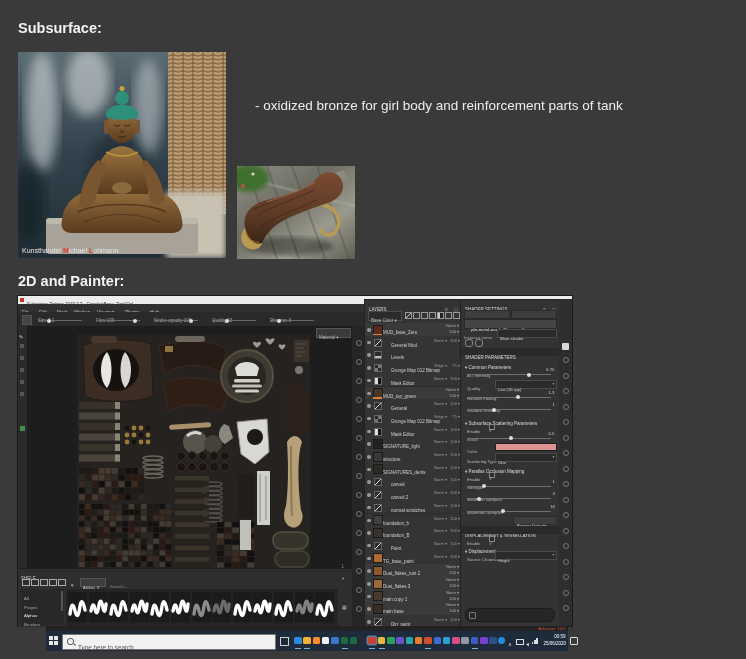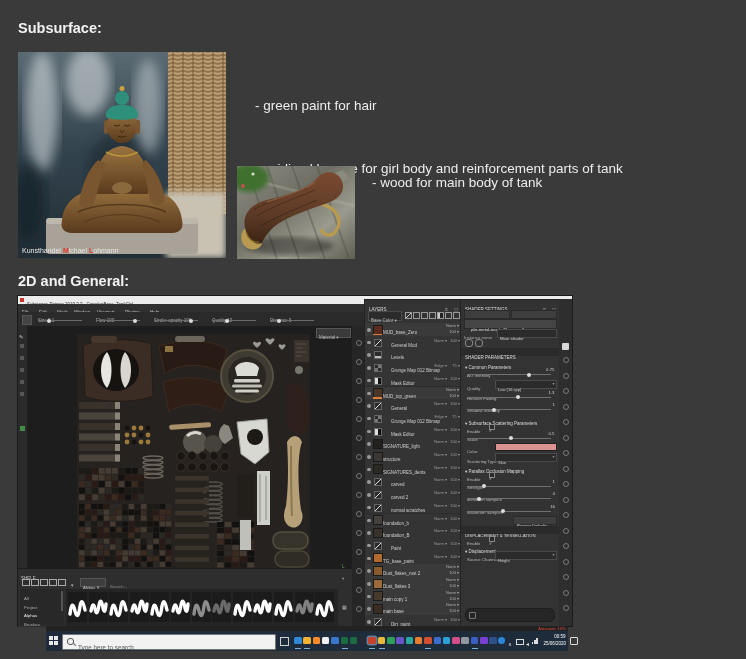--- a/index.html
+++ b/index.html
@@ -75,21 +75,20 @@
       <path d="M96,73 q3,2.4 6,0 M106,73 q3,2.4 6,0" stroke="#3a2812" stroke-width="1" fill="none"></path>
       <path d="M102,78 l2,3 l2,-3" stroke="#3a2812" stroke-width="0.8" fill="none"></path>
       <path d="M100,84 q4,2.4 8,0" stroke="#3a2812" stroke-width="1" fill="none"></path>
     </svg>
     <div class="abs" style="left:4px;bottom:4px;font-size:7px;color:#e8e8e8;">
       <span>Kunsthandel </span><span style="color:#e03a2a;font-weight:bold;">M</span><span>ichael </span><span style="color:#e03a2a;font-weight:bold;">L</span><span>ohmann</span>
     </div>
   </div>
 
   <div class="abs note" style="left:255px;top:53px;">
-    <div>- green paint for hair</div>
     <div>- oxidized bronze for girl body and reinforcement parts of tank</div>
   </div>
 
   <div class="abs" style="left:237px;top:166px;width:118px;height:93px;overflow:hidden;">
     <svg width="118" height="93" viewBox="0 0 118 93">
       <defs>
         <linearGradient id="gwood" x1="0" y1="0" x2="1" y2="1">
           <stop offset="0" stop-color="#8f8f85"></stop>
             <stop offset="0.4" stop-color="#6e6e64"></stop>
             <stop offset="0.7" stop-color="#9a9a8e"></stop>
@@ -114,23 +113,22 @@
       <path d="M84,38 C100,42 106,54 99,65 C95,71 86,70 84,63" stroke="#b89a50" stroke-width="3.5" fill="none"></path>
       <path d="M96,8 l10,-4 l6,8 l-8,6 Z" fill="#8a8a7e"></path>
       <path d="M8,62 C5,48 14,38 30,34 C55,28 72,22 80,12 C88,3 101,5 105,15 C109,26 101,34 88,38 C70,44 48,52 38,60 C31,66 27,72 25,77 C18,80 10,73 8,62 Z" fill="url(#grip)"></path>
       <path d="M20,50 C35,40 60,32 78,24 M24,60 C40,50 62,42 80,34 M16,44 C30,36 52,30 70,22" stroke="#2e1c10" stroke-width="1" fill="none" opacity="0.5"></path>
       <path d="M30,36 C50,30 68,24 78,16" stroke="#9a6a44" stroke-width="1.4" fill="none" opacity="0.7"></path>
       <path d="M8,62 C10,73 18,80 25,77 C24,84 12,87 6,78 C3,72 4,66 8,62 Z" fill="#b89a50"></path>
       <path d="M9,66 C11,73 16,77 22,76" stroke="#8a6a28" stroke-width="1.2" fill="none"></path>
     </svg>
   </div>
 
-  <div class="abs note" style="left:372px;top:172px;">- wood for main body of tank</div>
 
-  <div class="abs hdr" style="left:18px;top:273px;">2D and General:</div>
+  <div class="abs hdr" style="left:18px;top:273px;">2D and Painter:</div>
 
   <div id="painter">
       <div style="position: absolute; left: 0px; top: 0px; width: 554px; height: 8px; background: rgb(236, 236, 236);">
         <div style="position: absolute; left: 2px; top: 2px; width: 4px; height: 4px; background: rgb(200, 53, 42);"></div>
         <div style="position: absolute; left: 9px; top: 0px;"><span class="tt" style="transform: scale(0.5); color: rgb(51, 51, 51);">Substance Painter 2019.3.3 - CamdenBase_TankGirl</span></div>
         <div style="position: absolute; left: 518px; top: 0px;"><span class="tt" style="transform: scale(0.55); color: rgb(51, 51, 51);">–</span></div>
         <div style="position: absolute; left: 530px; top: 0px;"><span class="tt" style="transform: scale(0.55); color: rgb(51, 51, 51);">▢</span></div>
         <div style="position: absolute; left: 543px; top: 0px;"><span class="tt" style="transform: scale(0.55); color: rgb(51, 51, 51);">✕</span></div>
       </div>
       <div style="position: absolute; left: 0px; top: 8px; width: 554px; height: 8px; background: rgb(48, 48, 48);">

